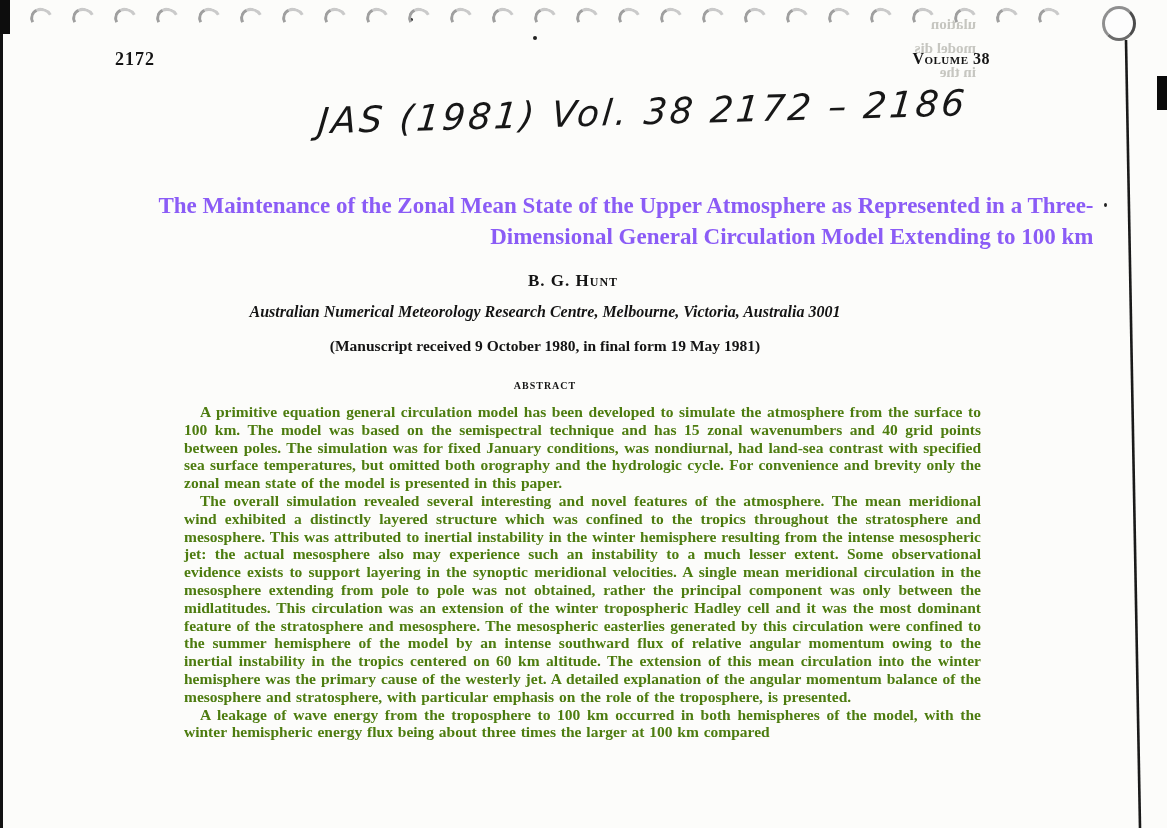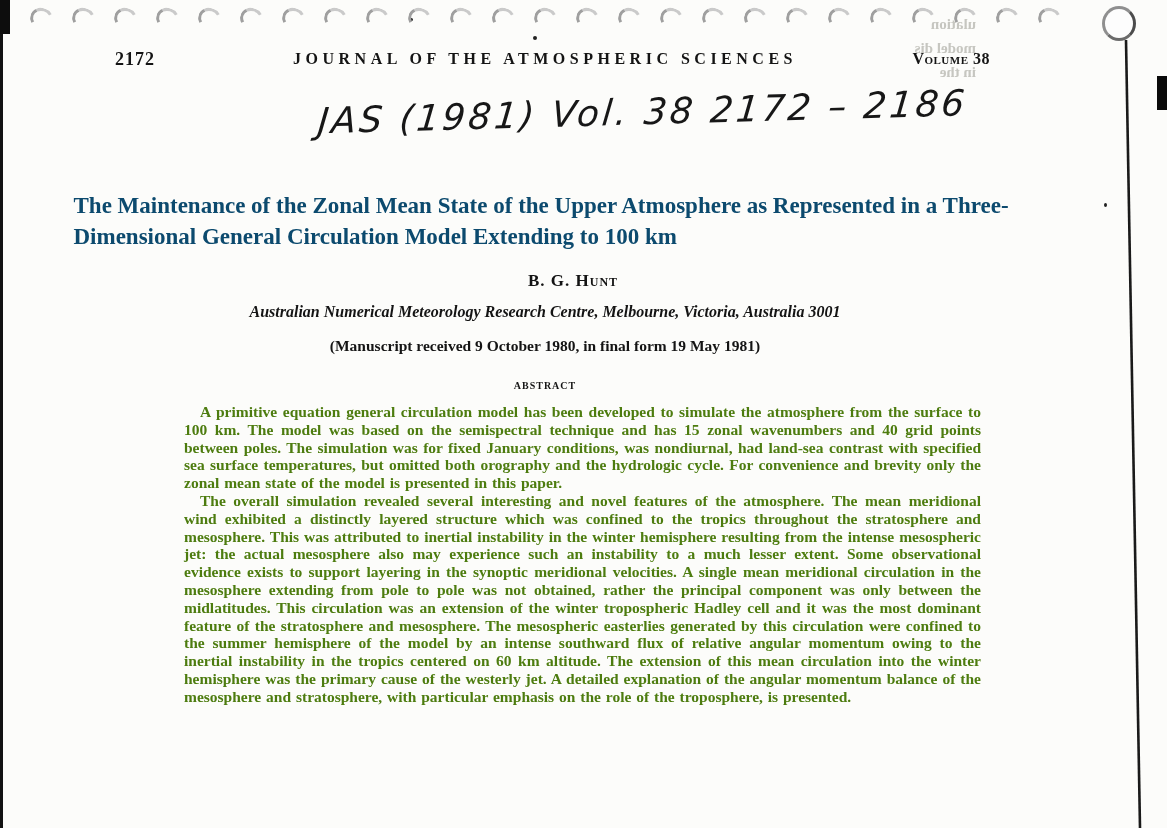--- a/index.html
+++ b/index.html
@@ -99,24 +99,24 @@
     color: #171717;
     transform: rotate(-1.6deg) skewX(-7deg);
     white-space: nowrap;
   }
 
   
   .article-title {
     position: absolute; top: 190px; left: 50%;
     transform: translateX(-50%);
     width: 1020px;
-    text-align: left;
+    text-align: right;
     font-size: 23px; font-weight: bold;
     line-height: 31px;
-    color: #0c4a6e;
+    color: #8b5cf6;
   }
   .author {
     position: absolute; top: 271px; left: 0; width: 1090px;
     text-align: center;
     font-size: 17px; font-weight: bold;
     font-variant: small-caps;
     letter-spacing: 1px;
     margin-left: 28px;
   }
   .affiliation {
@@ -192,28 +192,28 @@
 <div class="binding-circle"></div>
 
 <div class="bleedthrough">
   <div>ulation</div>
   <div>model dis</div>
   <div>in the</div>
 </div>
 
 <div class="header-row">
   <span class="page-number">2172</span>
-  <span class="journal-name">JOURNAL OF THE ATMOSPHERIC SCIENCES</span>
   <span class="volume-label">Volume 38</span>
 </div>
 
 <div class="handwriting">JAS (1981)  Vol. 38  2172 – 2186</div>
 
 <h1 class="article-title">The Maintenance of the Zonal Mean State of the Upper Atmosphere as Represented in a Three-Dimensional General Circulation Model Extending to 100 km</h1>
 <div class="author">B. G. Hunt</div>
 <div class="affiliation">Australian Numerical Meteorology Research Centre, Melbourne, Victoria, Australia 3001</div>
 <div class="manuscript-note">(Manuscript received 9 October 1980, in final form 19 May 1981)</div>
 <div class="abstract-heading">ABSTRACT</div>
 
 <div class="abstract">
   <p>A primitive equation general circulation model has been developed to simulate the atmosphere from the surface to 100 km. The model was based on the semispectral technique and has 15 zonal wavenumbers and 40 grid points between poles. The simulation was for fixed January conditions, was nondiurnal, had land-sea contrast with specified sea surface temperatures, but omitted both orography and the hydrologic cycle. For convenience and brevity only the zonal mean state of the model is presented in this paper.</p>
   <p>The overall simulation revealed several interesting and novel features of the atmosphere. The mean meridional wind exhibited a distinctly layered structure which was confined to the tropics throughout the stratosphere and mesosphere. This was attributed to inertial instability in the winter hemisphere resulting from the intense mesospheric jet: the actual mesosphere also may experience such an instability to a much lesser extent. Some observational evidence exists to support layering in the synoptic meridional velocities. A single mean meridional circulation in the mesosphere extending from pole to pole was not obtained, rather the principal component was only between the midlatitudes. This circulation was an extension of the winter tropospheric Hadley cell and it was the most dominant feature of the stratosphere and mesosphere. The mesospheric easterlies generated by this circulation were confined to the summer hemisphere of the model by an intense southward flux of relative angular momentum owing to the inertial instability in the tropics centered on 60 km altitude. The extension of this mean circulation into the winter hemisphere was the primary cause of the westerly jet. A detailed explanation of the angular momentum balance of the mesosphere and stratosphere, with particular emphasis on the role of the troposphere, is presented.</p>
+  <p>A leakage of wave energy from the troposphere to 100 km occurred in both hemispheres of the model, with the winter hemispheric energy flux being about three times the larger at 100 km compared</p>
 </div>
 
 </body></html>

